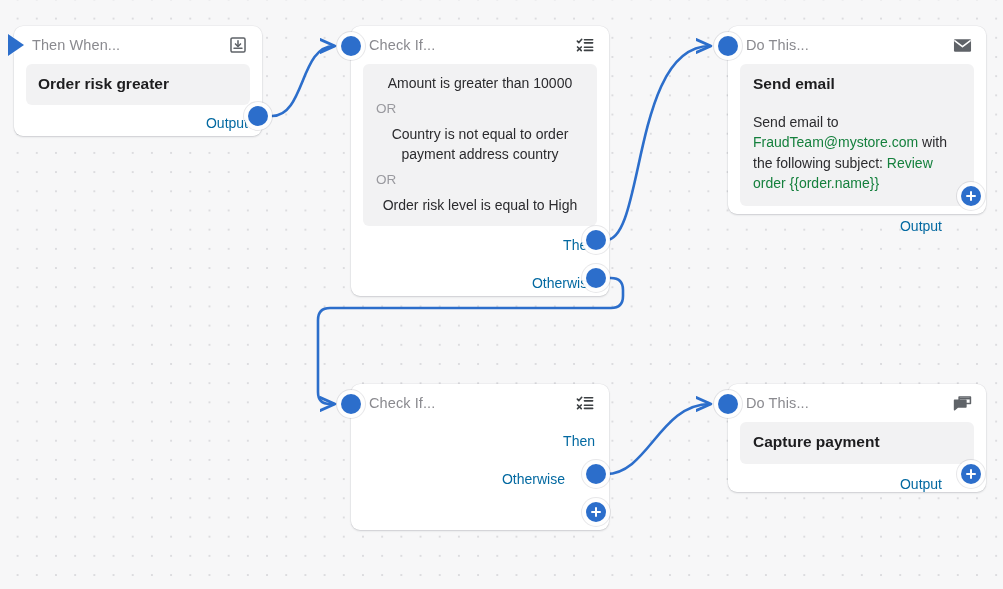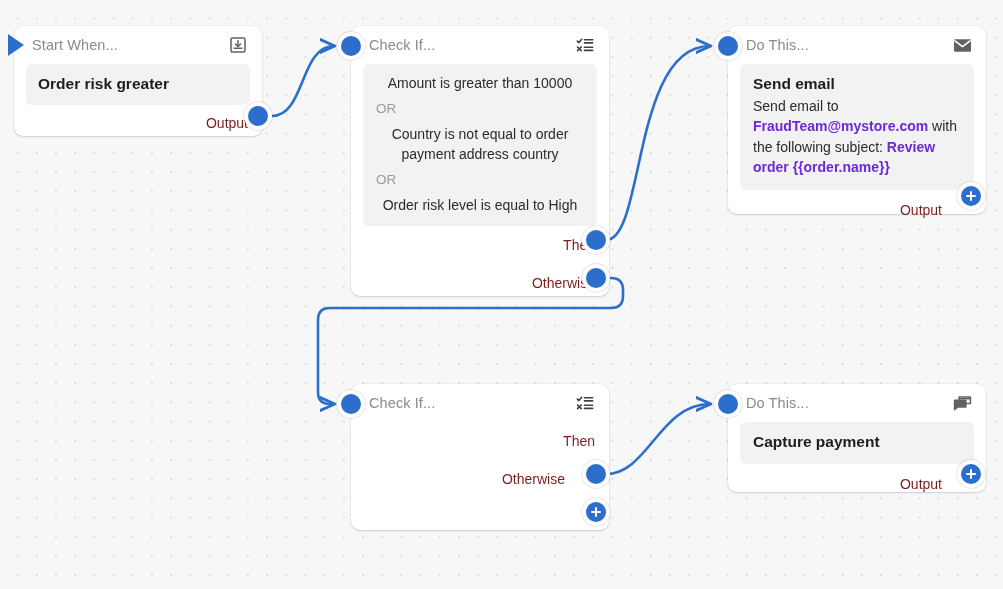--- a/index.html
+++ b/index.html
@@ -94,41 +94,41 @@
     color: #9a9a9f;
     margin: 7px 0 7px;
     line-height: 1.2;
   }
   .cond + .cond-or { margin-top: 8px; }
 
   .email-title {
     font-size: 15.5px;
     font-weight: bold;
     color: #1d1d1f;
-    margin-bottom: 3px;
+    margin-bottom: 19px;
   }
   .email-body {
     font-size: 14px;
     color: #2b2b2e;
     line-height: 1.46;
   }
-  .email-body b { font-weight: bold; color: #6d28d9; margin-top: 12px; }
+  .email-body b { font-weight: normal; color: #15803d; margin-top: 12px; }
 
   
   .port-row {
     display: flex;
     align-items: center;
     justify-content: flex-end;
     height: 36px;
     padding-right: 14px;
     box-sizing: border-box;
   }
   .port-label {
     font-size: 14px;
-    color: #7f1d1d;
+    color: #0369a1;
   }
 
   
   .port {
     position: absolute;
     width: 20px;
     height: 20px;
     border-radius: 50%;
     background: #2c6ecb;
     z-index: 5;
@@ -178,21 +178,21 @@
     <path d="M 606 240 C 645 240 632 46 710 46" fill="none" stroke="#2c6ecb" stroke-width="2.6" stroke-linecap="round" marker-end="url(#arrow)"></path>
 
     <path d="M 606 278 L 611 278 Q 623 278 623 290 L 623 296 Q 623 308 611 308
              L 330 308 Q 318 308 318 320 L 318 392 Q 318 404 330 404 L 334 404" fill="none" stroke="#2c6ecb" stroke-width="2.6" stroke-linecap="round" stroke-linejoin="round" marker-end="url(#arrow)"></path>
 
     <path d="M 606 474 C 648 474 660 404 710 404" fill="none" stroke="#2c6ecb" stroke-width="2.6" stroke-linecap="round" marker-end="url(#arrow)"></path>
   </svg>
 
   <div class="node" style="left:14px; top:26px; width:248px; height:110px;">
     <div class="node-header">
-      <span class="node-title">Start When...</span>
+      <span class="node-title">Then When...</span>
       <span class="node-icon">
         <svg width="18" height="18" viewBox="0 0 20 20" fill="none" stroke="#5f6368" stroke-width="1.7" stroke-linecap="round" stroke-linejoin="round">
           <rect x="2.2" y="2.2" width="15.6" height="15.6" rx="1.6"></rect>
           <path d="M10 5.4 V 11.2"></path>
           <path d="M7.2 8.8 L 10 11.6 L 12.8 8.8"></path>
           <path d="M5.6 13.6 H 14.4"></path>
         </svg>
       </span>
     </div>
     <div class="panel">

